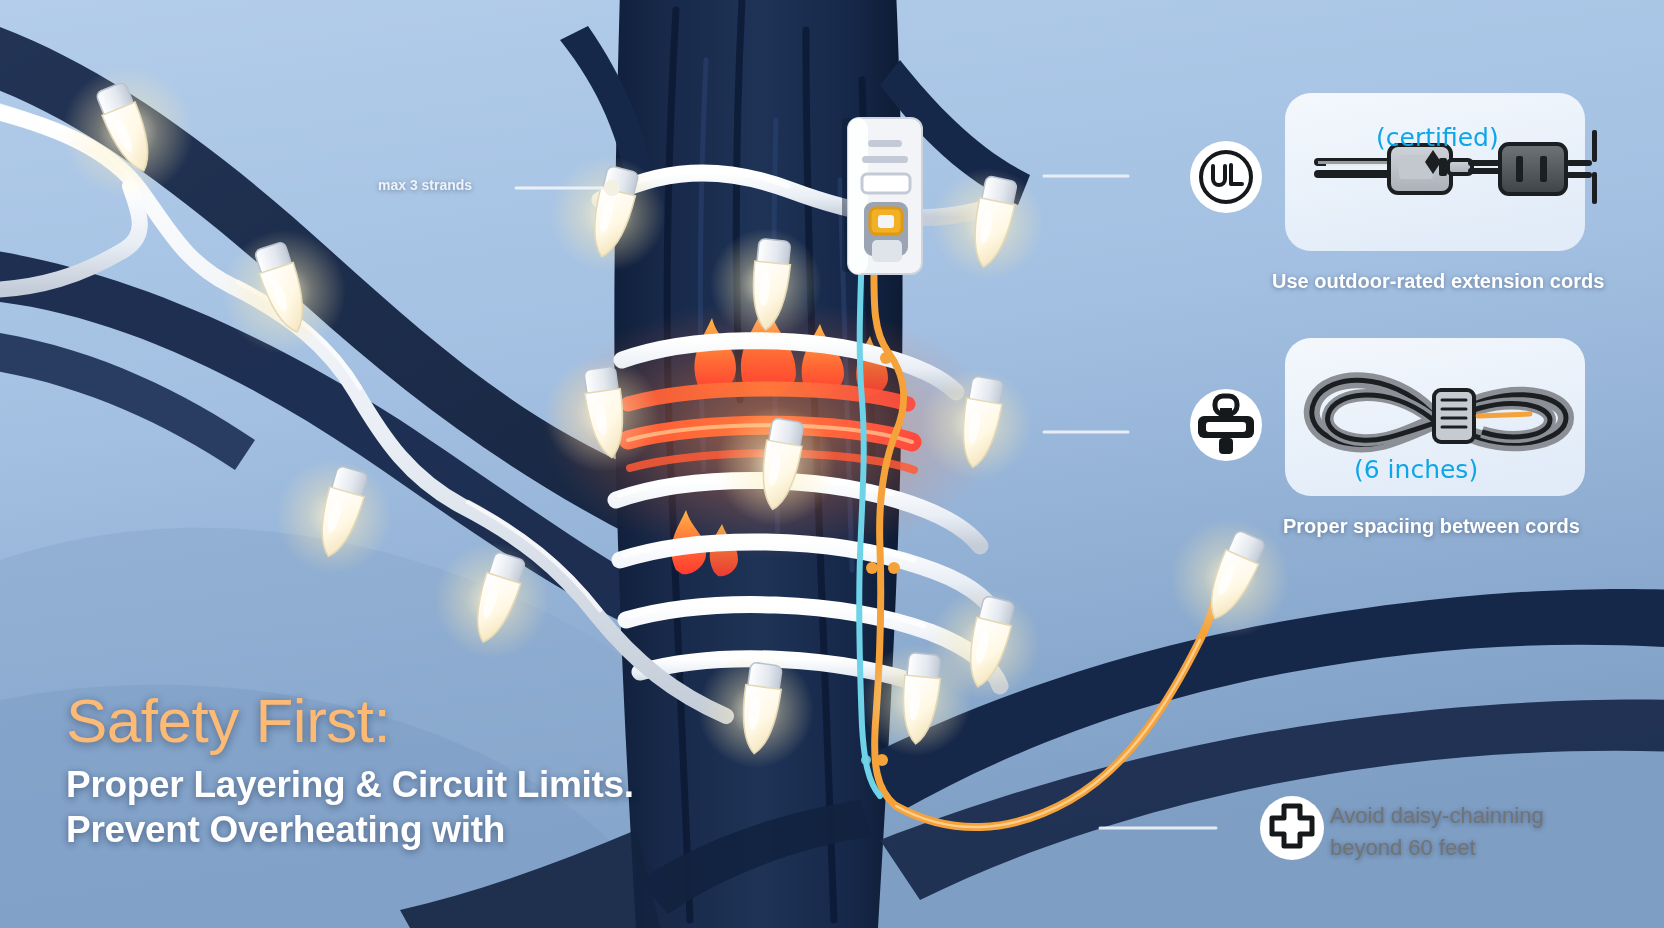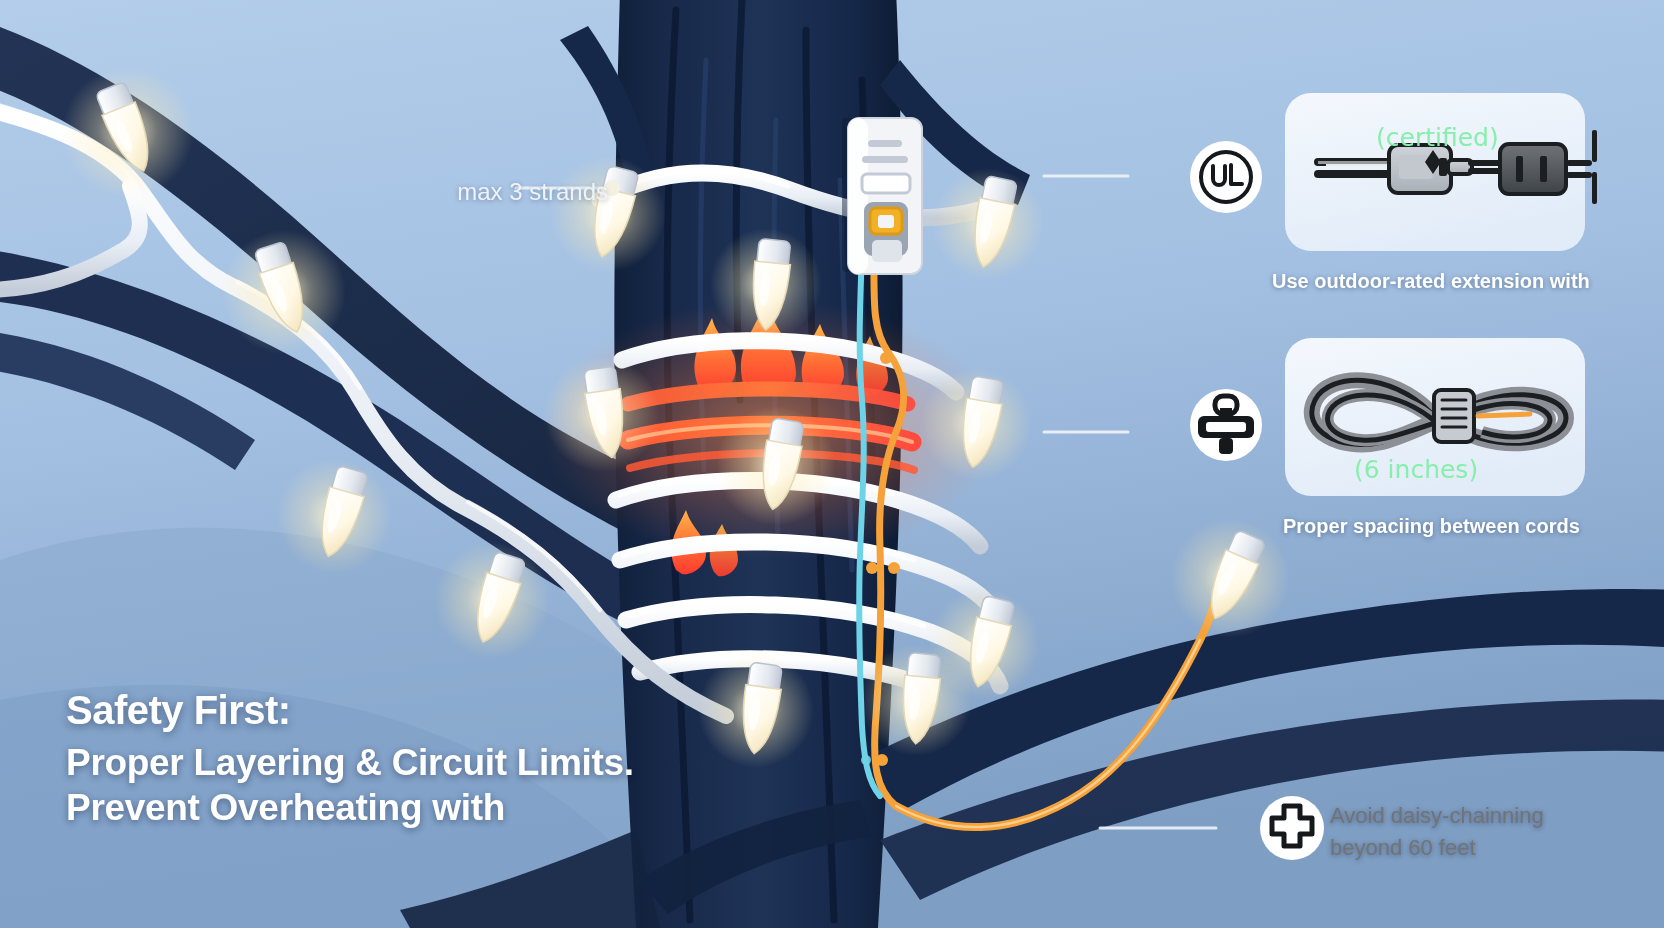--- a/index.html
+++ b/index.html
@@ -6,50 +6,50 @@
   html,body { width:1664px; height:928px; overflow:hidden; background:#0b1b33; }
   body { font-family:"Liberation Sans", sans-serif; }
 
   #scene { position:relative; width:1664px; height:928px; overflow:hidden; }
   #scene svg.layer { position:absolute; top:0; left:0; width:1664px; height:928px; display:block; }
 
   .txt { position:absolute; color:#ffffff; }
 
   #title-block { position:absolute; left:66px; top:690px; width:640px; }
   #main-title {
-    font-size:40px; font-weight:bold; color:#ffffff; letter-spacing:-0.5px;
+    font-size:62px; font-weight:normal; color:#fdba74; letter-spacing:-0.5px;
     line-height:1.0; text-shadow:0 2px 8px rgba(10,25,50,.45);
   }
   .sub-line {
     font-size:37px; font-weight:bold; color:#ffffff; line-height:1.22;
     letter-spacing:-0.3px; text-shadow:0 2px 7px rgba(10,25,50,.45);
   }
   #subtitle { margin-top:10px; }
 
   #annot-strands {
     left:378px; top:175px; width:230px;
-    font-size:24px; font-weight:normal; line-height:1.45;
-    color:#eef3fa; text-shadow:0 1px 5px rgba(10,25,50,.35);text-align:right;
+    font-size:14px; font-weight:bold; line-height:1.45;
+    color:#eef3fa; text-shadow:0 1px 5px rgba(10,25,50,.35);
   }
   .card-caption {
     font-size:20px; font-weight:bold; color:#ffffff;
     text-shadow:0 1px 5px rgba(10,25,50,.4);
     white-space:nowrap;
   }
   #caption-extension { left:1272px; top:270px; }
   #caption-spacing  { left:1283px; top:515px; }
 
   #annot-daisy {
     left:1330px; top:800px; width:320px;
     font-size:22px; font-weight:normal; line-height:1.45; color:#737373;
     text-shadow:0 1px 5px rgba(10,25,50,.4);
   }
 
   .card-inline-label {
-    position:absolute; font-size:25px; color:#86efac;
+    position:absolute; font-size:25px; color:#0ea5e9;
     font-family:"DejaVu Sans", sans-serif; white-space:nowrap;
   }
   #label-certified { left:1376px; top:123px; }
   #label-inches   { left:1354px; top:455px; }
 </style>
 </head>
 <body>
 
 <div id="scene">
 
@@ -386,21 +386,21 @@
 
     <g>
       <circle cx="1292" cy="828" r="32" fill="#ffffff"></circle>
       <path d="M1284,806 h16 v12 h12 v16 h-12 v12 h-16 v-12 h-12 v-16 h12 Z" fill="none" stroke="#16191c" stroke-width="5" stroke-linejoin="round"></path>
     </g>
   </svg>
 
   <div class="card-inline-label" id="label-certified">(certified)</div>
   <div class="card-inline-label" id="label-inches">(6 inches)</div>
 
-  <div class="txt card-caption" id="caption-extension">Use outdoor-rated extension with</div>
+  <div class="txt card-caption" id="caption-extension">Use outdoor-rated extension cords</div>
   <div class="txt card-caption" id="caption-spacing">Proper spaciing between cords</div>
 
   <div class="txt" id="annot-strands">
     <div>max 3 strands</div>
   </div>
 
   <div class="txt" id="annot-daisy">
     <div>Avoid daisy-chainning</div>
     <div>beyond 60 feet</div>
   </div>

